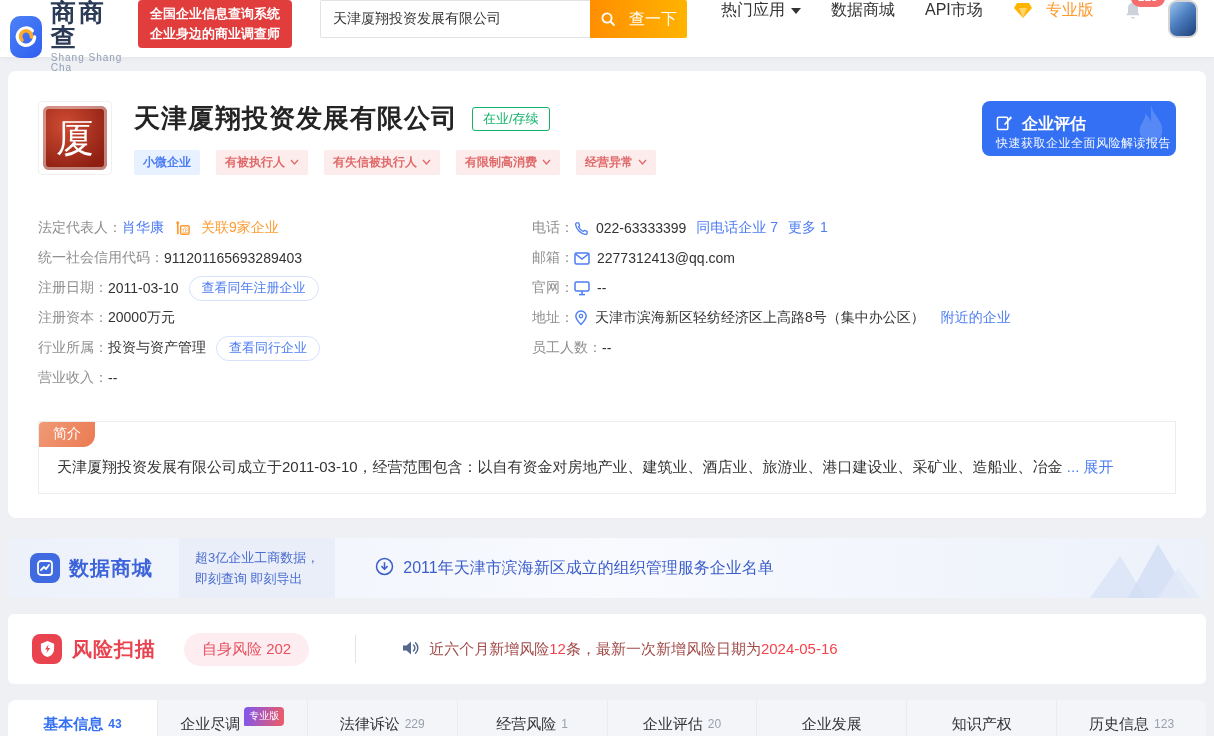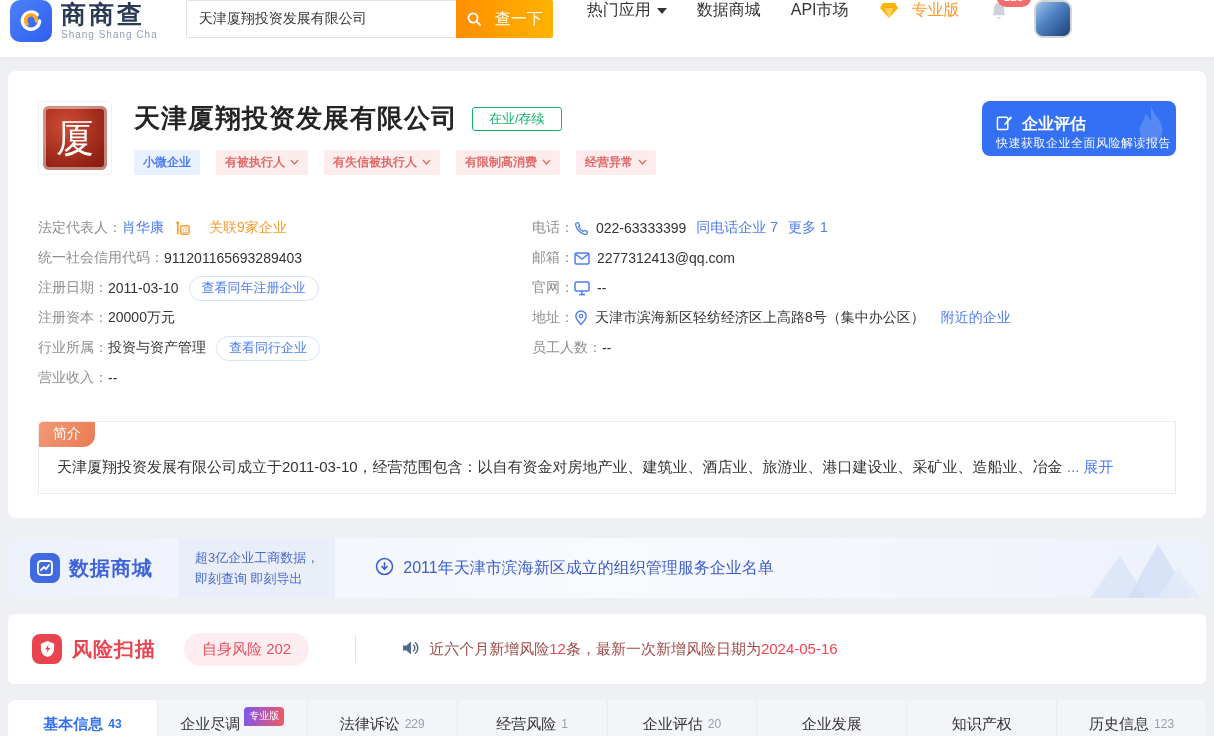--- a/index.html
+++ b/index.html
@@ -26,21 +26,21 @@
   .avatar { width:38px; height:38px; border-radius:9px; border:2px solid #d5d5d5; margin-left:24px; background:linear-gradient(135deg,#9cc4ec 0%,#4d7fc0 45%,#1c3f78 100%); cursor:pointer; }
 
   
   .card { margin:14px 8px 0; background:#fff; border-radius:8px; padding:30px 30px 24px; }
   .company-top { display:flex; align-items:flex-start; }
   .clogo { width:74px; height:74px; border:1px solid #f0f0f0; border-radius:4px; padding:4px; flex:none; }
   .seal { width:100%; height:100%; border-radius:6px; background:radial-gradient(circle at 35% 30%,#cf4c33,#8e1f12 78%); color:#fff; display:flex; align-items:center; justify-content:center; font-size:38px; font-family:"DejaVu Serif","Liberation Serif",serif; box-shadow:inset 0 0 0 3px rgba(255,255,255,.45); }
   .company-head { margin-left:22px; flex:1; min-width:0; }
   .title-row { display:flex; align-items:center; }
   .cname { font-size:26px; font-weight:bold; color:#242424; letter-spacing:1px; }
-  .status-badge { margin-left:14px; border:1px solid #12b26a; color:#12b26a; font-size:13px; padding:2px 16px; border-radius:3px; white-space:nowrap; }
+  .status-badge { margin-left:14px; border:1px solid #12b26a; color:#12b26a; font-size:13px; padding:2px 10px; border-radius:3px; white-space:nowrap; }
   .tags { display:flex; align-items:center; gap:16px; margin-top:14px; }
   .tag { font-size:12px; padding:4px 9px; border-radius:2px; display:flex; align-items:flex-start; gap:5px; cursor:pointer; white-space:nowrap;font-weight:bold; }
   .tag.blue { background:#e8f1ff; color:#4d7df2; }
   .tag.red { background:#fdecec; color:#e06a6a; }
   .actions { display:flex; gap:12px; flex:none; margin-left:16px; }
   .btn-eval { width:194px; height:55px; background:#3370f4; border:none; border-radius:8px; color:#fff; text-align:left; padding:8px 0 0 14px; cursor:pointer; position:relative; overflow:hidden; font-family:inherit; }
   .btn-eval .bt { font-size:16px; font-weight:bold; display:flex; align-items:center; gap:9px; position:relative; z-index:1; }
   .btn-eval .bs { font-size:12px; margin-top:4px; opacity:.96; position:relative; z-index:1; letter-spacing:.5px; }
   .flame { position:absolute; right:8px; top:4px; opacity:.18; }
   .btn-mon { width:112px; height:55px; background:#fff; border:1px solid #3370f4; border-radius:4px; color:#3370f4; font-size:16px; display:flex; align-items:center; justify-content:center; gap:8px; cursor:pointer; font-family:inherit; }
@@ -100,20 +100,24 @@
       <svg width="28" height="28" viewBox="0 0 36 36">
           <path d="M26 10 A11 11 0 1 0 29 18" stroke="#fff" stroke-width="4.5" fill="none" stroke-linecap="round"></path>
           <path d="M13 22 A7 7 0 1 1 25 18" stroke="#ffaa2b" stroke-width="4.5" fill="none" stroke-linecap="round"></path>
         </svg>
     </div>
     <div class="brand-txt">
       <div class="brand-cn">商商查</div>
       <div class="brand-en">Shang Shang Cha</div>
     </div>
   </div>
+  <div class="slogan">
+    <div>全国企业信息查询系统</div>
+    <div>企业身边的商业调查师</div>
+  </div>
   <div class="search">
     <input type="text" value="天津厦翔投资发展有限公司" style="">
     <button class="search-btn">
       <span class="ficon">
           <svg width="16" height="16" viewBox="0 0 16 16">
             <circle cx="7" cy="7" r="4.6" stroke="#fff" stroke-width="1.8" fill="none"></circle>
             <line x1="10.5" y1="10.5" x2="14" y2="14" stroke="#fff" stroke-width="1.8" stroke-linecap="round"></line>
           </svg>
         </span>
       <span>查一下</span>
@@ -213,21 +217,21 @@
         <span class="flabel">法定代表人：</span>
         <a class="lnk blue">肖华康</a>
         <span class="ficon gap-l">
             <svg width="17" height="17" viewBox="0 0 18 18">
               <line x1="4" y1="15" x2="4" y2="4" stroke="#ff9a2e" stroke-width="1.8"></line>
               <circle cx="4" cy="3" r="1.6" fill="#ff9a2e"></circle>
               <rect x="7" y="6" width="9" height="9" rx="1.5" fill="none" stroke="#ff9a2e" stroke-width="1.6"></rect>
               <text x="8.6" y="13.2" font-size="7" fill="#ff9a2e">企</text>
             </svg>
           </span>
-        <a class="lnk orange-link" style="margin-left:11px">关联9家企业</a>
+        <a class="lnk orange-link" style="margin-left:3px">关联9家企业</a>
       </div>
       <div class="frow">
         <span class="flabel">统一社会信用代码：</span>
         <span class="fval">911201165693289403</span>
       </div>
       <div class="frow">
         <span class="flabel">注册日期：</span>
         <span class="fval">2011-03-10</span>
         <span class="pill">查看同年注册企业</span>
       </div>

